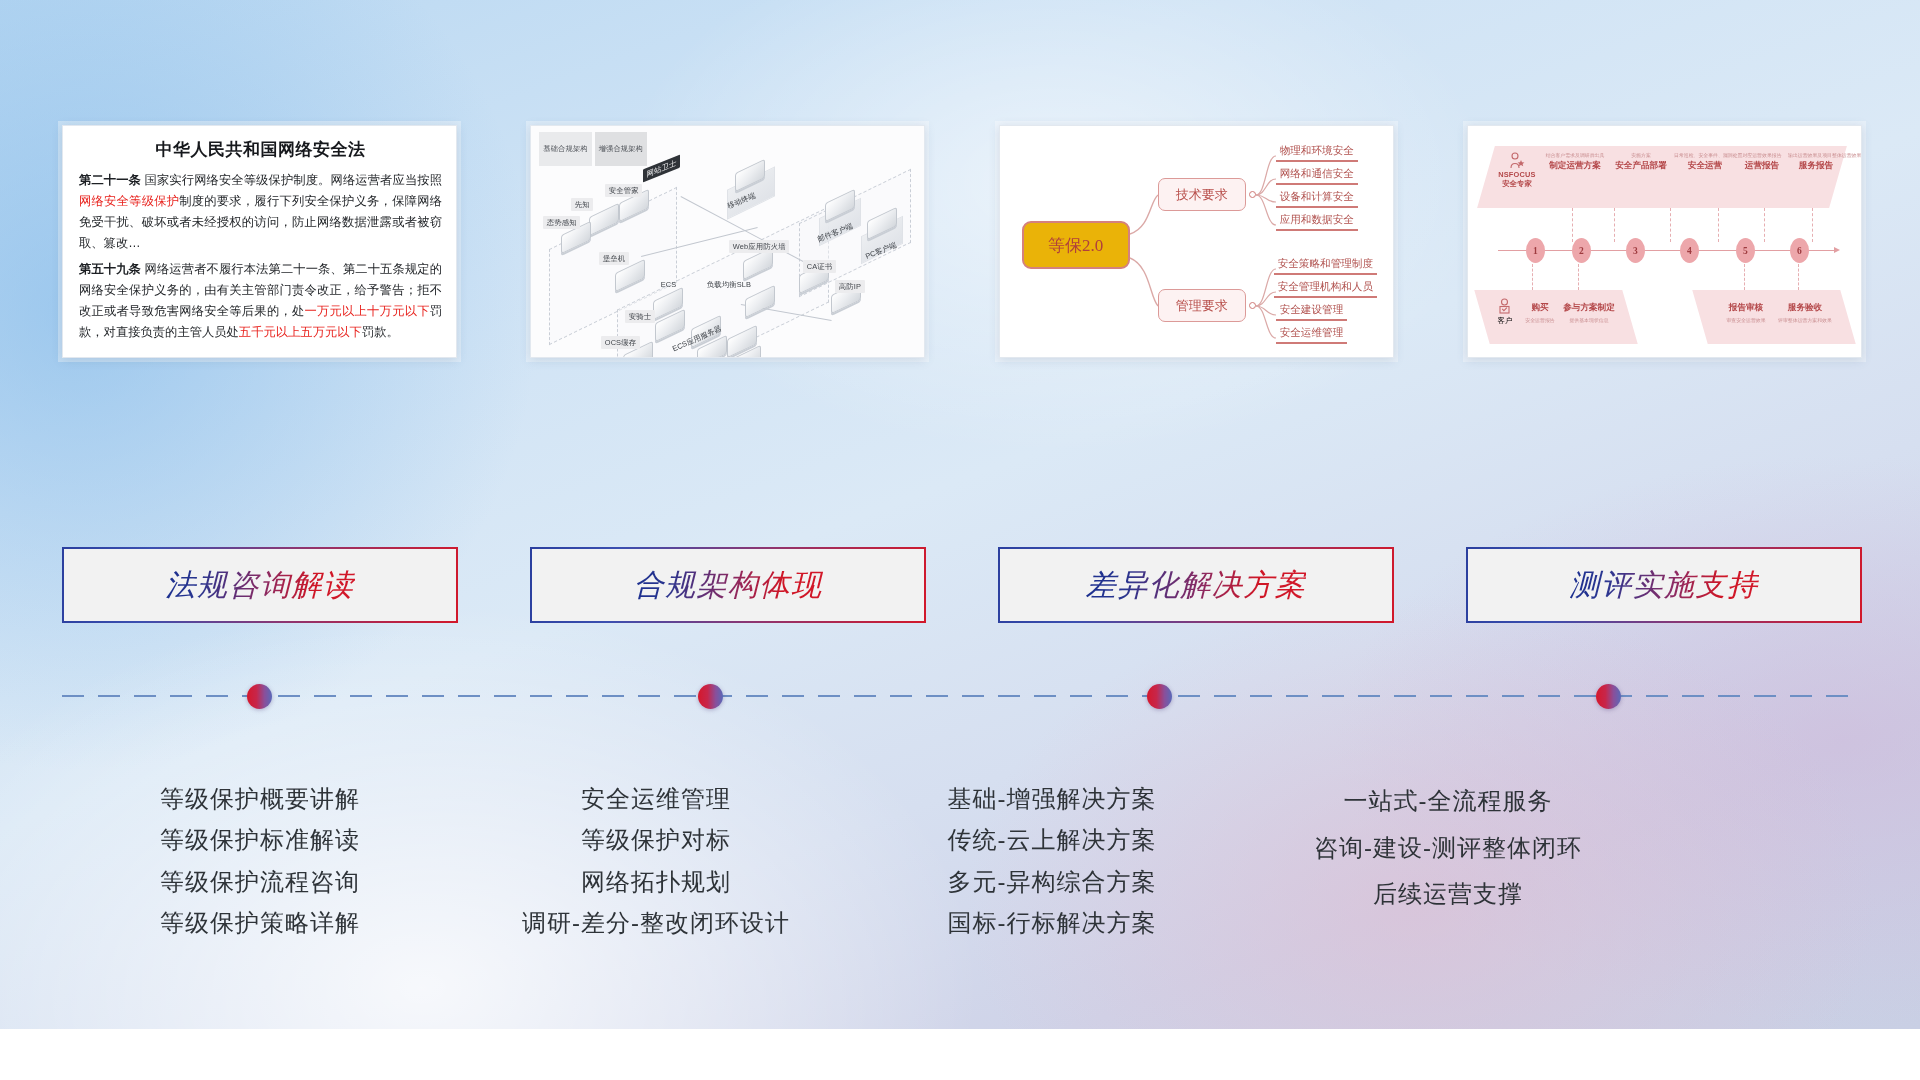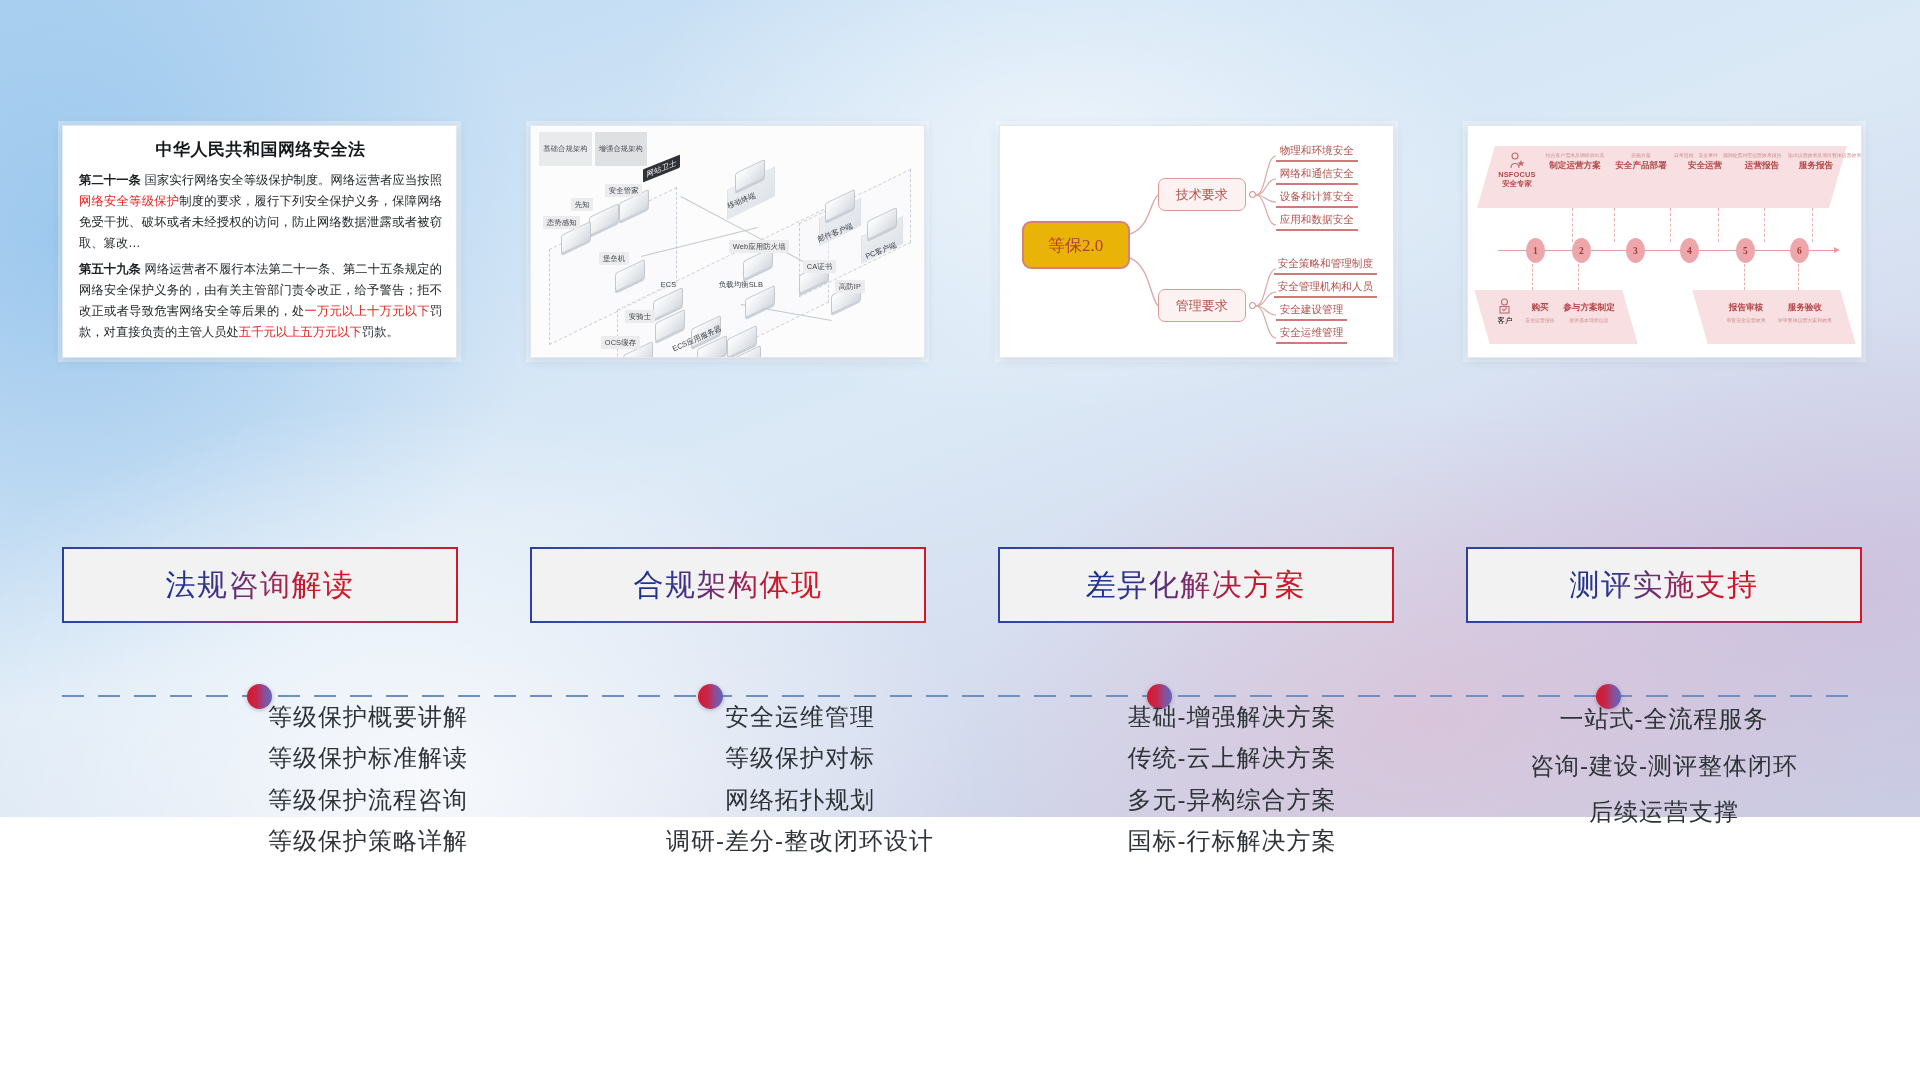--- a/index.html
+++ b/index.html
@@ -8,21 +8,21 @@
   html, body {
     width: 1920px;
     height: 1080px;
     overflow: hidden;
     font-family: "Liberation Sans", "DejaVu Sans", sans-serif;
   }
 
   #slide {
     position: relative;
     width: 1920px;
-    height: 817px;
+    height: 1029px;
     background:
       radial-gradient(ellipse 900px 620px at 22% 96%, rgba(255,255,255,0.80) 0%, rgba(255,255,255,0.0) 62%),
       radial-gradient(ellipse 760px 520px at 74% 88%, rgba(224,186,208,0.55) 0%, rgba(224,186,208,0) 60%),
       radial-gradient(ellipse 820px 460px at 96% 72%, rgba(205,178,214,0.50) 0%, rgba(205,178,214,0) 62%),
       radial-gradient(ellipse 680px 420px at 55% 18%, rgba(255,255,255,0.55) 0%, rgba(255,255,255,0) 64%),
       radial-gradient(ellipse 700px 700px at 4% 30%, rgba(120,180,232,0.55) 0%, rgba(120,180,232,0) 66%),
       linear-gradient(160deg, #b9d8f2 0%, #cfe3f5 26%, #dbe9f6 48%, #d6dff0 66%, #cfd3e8 82%, #c9cfe4 100%);
   }
 
   
@@ -182,20 +182,21 @@
     -webkit-mask-composite: xor; mask-composite: exclude;
     pointer-events: none;
   }
   .pill-text {
     position: relative; z-index: 2;
     font-size: 30px; font-weight: 500; letter-spacing: 1.5px;
     background: linear-gradient(95deg, #1b2f8f 0%, #29358f 18%, #8a2a62 52%, #cf1626 78%, #d2182a 100%);
     -webkit-background-clip: text; background-clip: text;
     -webkit-text-fill-color: transparent; color: transparent;
     white-space: nowrap;
+    font-style: italic;
   }
   .pill.p4 .pill-text {
     background: linear-gradient(95deg, #1b2f8f 0%, #2c3792 20%, #8d2b63 55%, #cf1626 80%, #d2182a 100%);
     -webkit-background-clip: text; background-clip: text;
     -webkit-text-fill-color: transparent;
   }
 
   
   .timeline {
     position: absolute; top: 695px; left: 62px;
@@ -204,23 +205,23 @@
     background-size: 36px 2px; background-repeat: repeat-x;
   }
   .tl-dot {
     position: absolute; top: -11px; width: 25px; height: 25px; border-radius: 50%;
     background: linear-gradient(90deg, #d5182d 0%, #c7264a 38%, #8a4f9a 70%, #5a69b8 100%);
     box-shadow: 0 1px 4px rgba(80,60,120,0.35);
   }
 
   
   .lists-row {
-    position: absolute; top: 696px; left: 62px;
+    position: absolute; top: 778px; left: 62px;
     width: 1800px; height: 240px;
-    display: flex; justify-content: flex-end; gap: 36px;
+    display: flex; justify-content: flex-start;
   }
   .list-col {
     width: 396px;
     display: flex; flex-direction: column; align-items: center;
   }
   .list-item {
     font-size: 24px; color: #2e3338; letter-spacing: 1px;
     line-height: 1.72; white-space: nowrap; text-align: center;
   }
   .list-col.c4 .list-item { line-height: 1.94; }
@@ -293,21 +294,21 @@
       <div class="iso-node" style="left:300px; top:162px;"></div>
       <div class="iso-label" style="left:304px; top:154px;">高防IP</div>
 
       <div class="iso-node" style="left:122px; top:168px;"></div>
       <div class="iso-label plain" style="left:126px; top:152px;">ECS</div>
 
       <div class="iso-node" style="left:124px; top:190px;"></div>
       <div class="iso-label" style="left:94px; top:184px;">安骑士</div>
 
       <div class="iso-node" style="left:214px; top:166px;"></div>
-      <div class="iso-label plain" style="left:184px; top:152px;">负载均衡SLB</div>
+      <div class="iso-label plain" style="left:172px; top:152px;">负载均衡SLB</div>
 
       <div class="iso-label plain" style="left:136px; top:206px; transform:rotate(-24deg);">ECS应用服务器</div>
       <div class="iso-node" style="left:160px; top:196px;"></div>
       <div class="iso-node" style="left:196px; top:206px;"></div>
       <div class="iso-node" style="left:166px; top:216px;"></div>
       <div class="iso-node" style="left:200px; top:226px;"></div>
 
       <div class="iso-node" style="left:92px; top:222px;"></div>
       <div class="iso-label" style="left:70px; top:210px;">OCS缓存</div>
 

